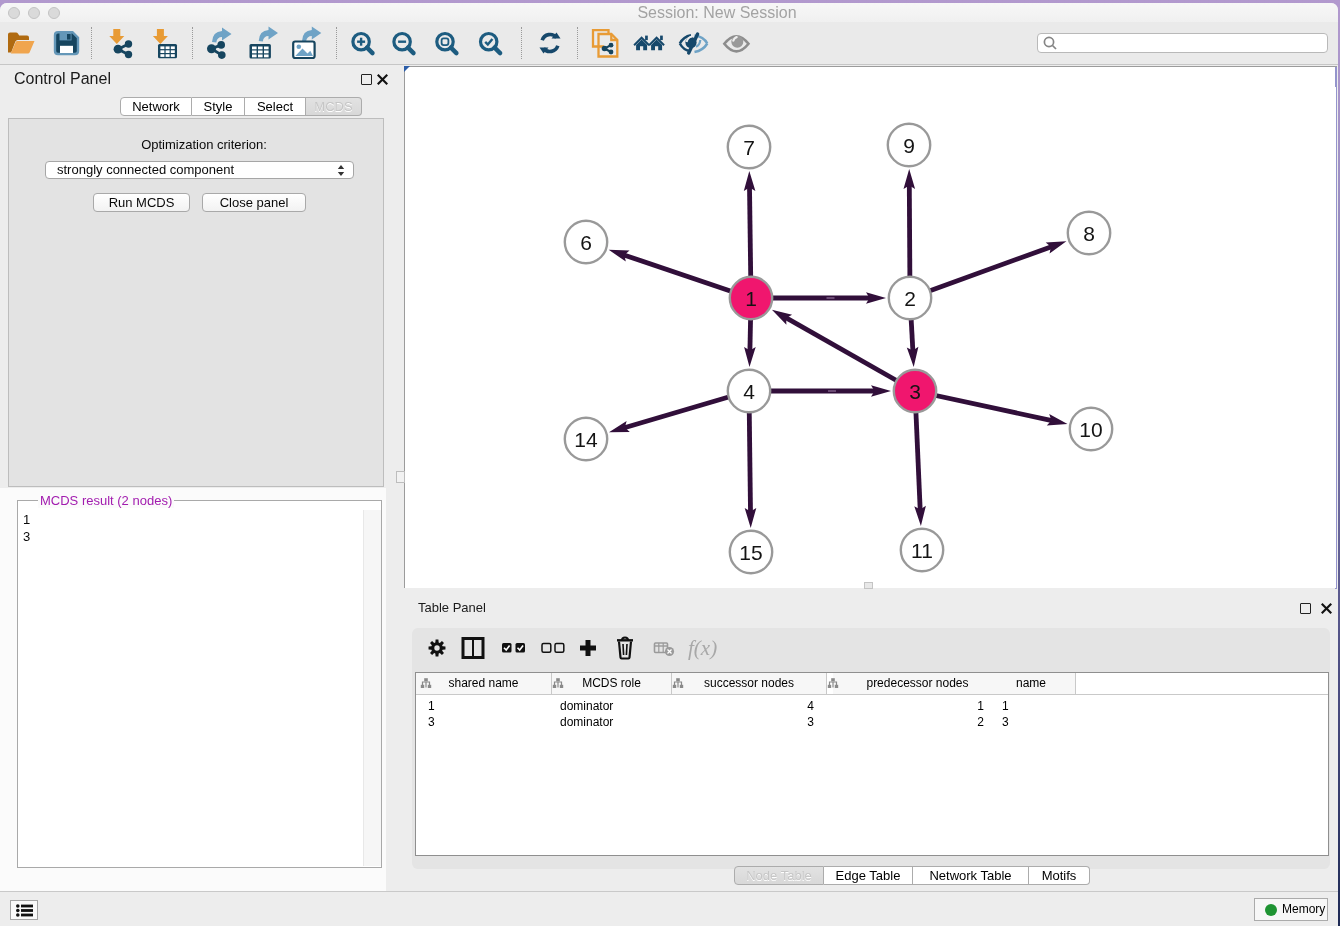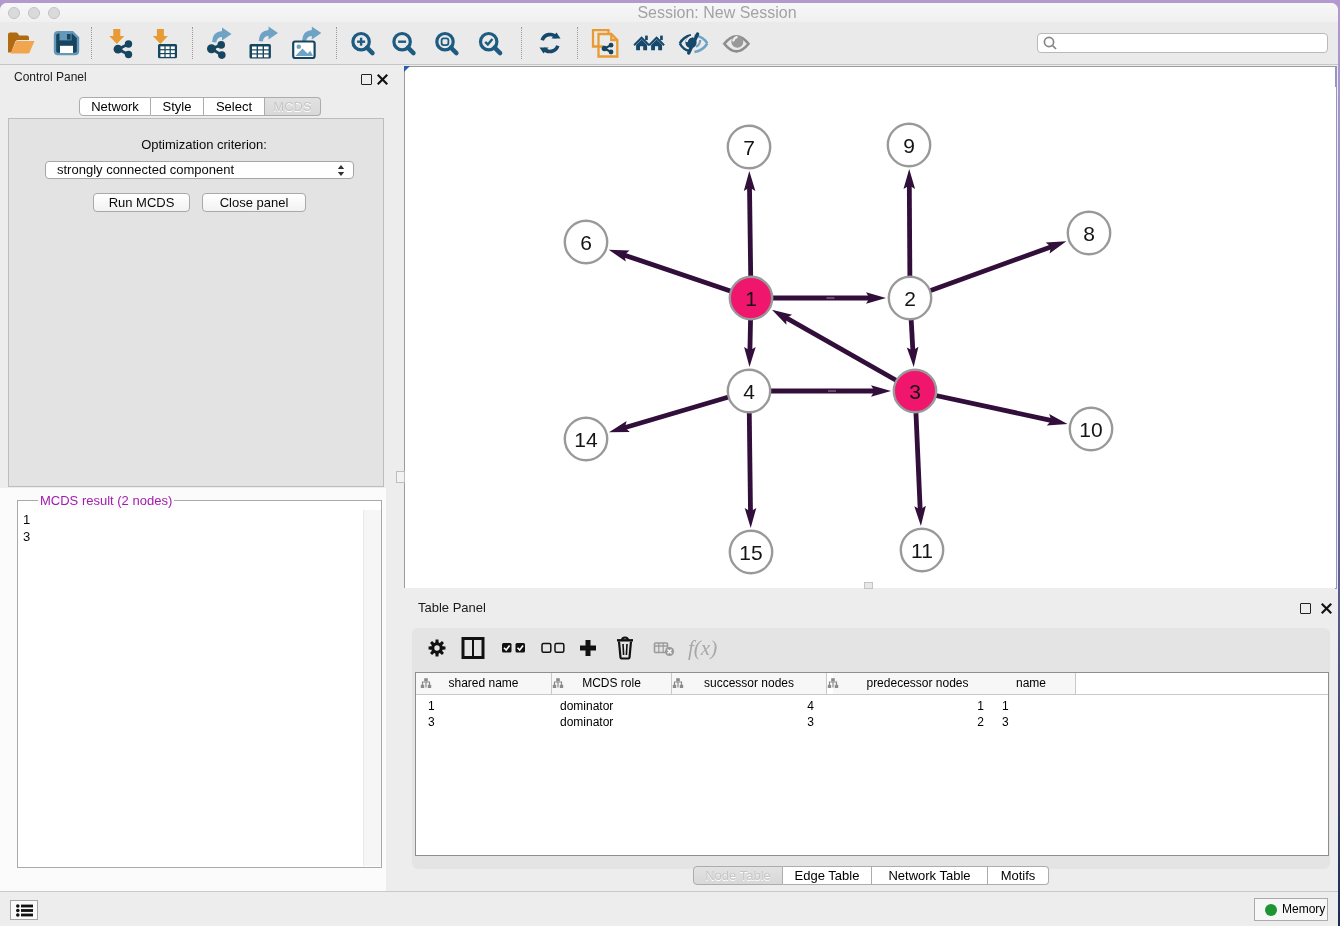--- a/index.html
+++ b/index.html
@@ -13,26 +13,26 @@
 .tdot{position:absolute;top:4px;width:12px;height:12px;border-radius:50%;
  background:#dadada;border:1px solid #c3c3c3;box-sizing:border-box;}
 #ttitle{position:absolute;top:0;left:0;width:100%;text-align:center;line-height:20px;
  font-size:16px;color:#a3a3a3;margin-left:48px;}
 
 #toolbar{position:absolute;left:0;top:19px;width:100%;height:42px;background:#eaeaea;
  border-bottom:1px solid #c6c6c6;}
 .tsep{position:absolute;top:5px;height:32px;width:0;border-left:1px dotted #9a9a9a;}
 
 #cpanel{position:absolute;left:0;top:63px;width:392px;height:825px;background:#ededed;}
-#cphead{position:absolute;left:14px;top:4px;font-size:12px;color:#1b1b1b;}
+#cphead{position:absolute;left:14px;top:4px;font-size:16px;color:#1b1b1b;}
 .wicon{position:absolute;font-size:12px;color:#111;}
 .tabs{position:absolute;height:19px;display:flex;z-index:5;}
 .tab{box-sizing:border-box;height:19px;line-height:18px;font-size:13px;text-align:center;
  background:#fff;border:1px solid #acacac;border-left:none;color:#000;}
-.tab.first{border-left:1px solid #acacac;border-radius:4px 0 0 4px;}
+.tab.first{border-left:1px solid #acacac;border-radius:4px 0 0 4px;margin-left:41px;}
 .tab.last{border-radius:0 4px 4px 0;}
 .tab.sel{background:linear-gradient(#e2e2e2,#d8d8d8);color:#c6c6c6;text-shadow:0 1px 0 #fff;}
 #tabpane{position:absolute;left:8px;top:52px;width:376px;height:369px;background:#e3e3e3;
  border:1px solid #bdbdbd;box-sizing:border-box;}
 #optlabel{position:absolute;left:8px;top:71px;width:100%;text-align:center;font-size:13px;color:#0a0a0a;}
 #dropdown{position:absolute;left:45px;top:95px;width:309px;height:18px;background:#fff;
  border:1px solid #a6a6a6;border-radius:4px;box-sizing:border-box;}
 #dropdown span{position:absolute;left:11px;top:0;line-height:16px;font-size:13px;color:#0a0a0a;}
 .btn{position:absolute;height:19px;background:linear-gradient(#ffffff,#f2f2f2);border:1px solid #a9a9a9;
  border-radius:4px;box-sizing:border-box;text-align:center;font-size:13px;line-height:17px;color:#0a0a0a;}

